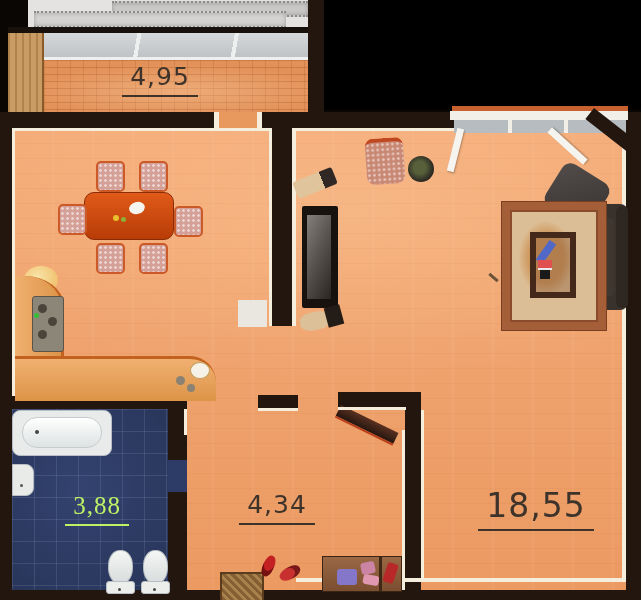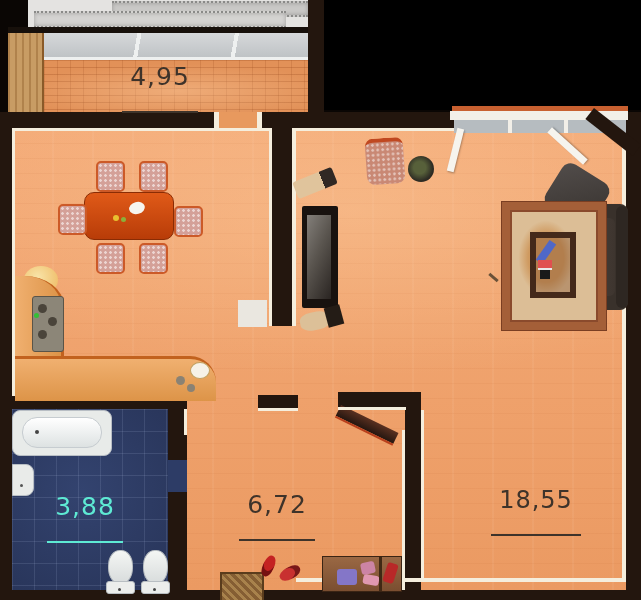--- a/index.html
+++ b/index.html
@@ -17,21 +17,21 @@
       repeating-linear-gradient(90deg, rgba(165,180,215,0.16) 0 1px, transparent 1px 22px),
       repeating-linear-gradient(180deg, rgba(165,180,215,0.16) 0 1px, transparent 1px 22px),
       radial-gradient(90% 80% at 45% 45%, #33436f 0%, #273357 100%);}
   .brick{background:
       radial-gradient(80% 70% at 50% 60%, rgba(255,205,160,0.45), transparent 75%),
       repeating-linear-gradient(180deg, rgba(150,70,25,0.28) 0 1px, transparent 1px 7px),
       repeating-linear-gradient(90deg, rgba(150,70,25,0.20) 0 1px, transparent 1px 13px),
       #e29158;}
   .area-label{position:absolute;color:#3e332a;font-size:25px;letter-spacing:1px;
       text-align:center;z-index:40;}
-  .area-label span{display:inline-block;border-bottom:2px solid currentColor;padding:0 8px 20px;}
+  .area-label span{display:inline-block;border-bottom:2px solid currentColor;padding:0 8px 4px;}
   .chair{position:absolute;width:25px;height:27px;border:2px solid #cc5a28;border-radius:5px;
       background:radial-gradient(rgba(255,255,255,0.55) 1px, transparent 1.6px) 0 0/5px 5px,#d4a098;}
   .rail{position:absolute;border-top:2px dotted #8a8a88;border-bottom:2px dotted #8a8a88;
       background:#c9c8c6;box-shadow:inset 0 0 4px rgba(0,0,0,0.25);}
   .toilet{position:absolute;width:28px;height:44px;}
   .toilet .bowl{position:absolute;left:2px;top:0;width:23px;height:32px;border-radius:46%;
       background:linear-gradient(180deg,#f4f6f4,#d8dcdc);border:1px solid #b8bec2;}
   .toilet .tank{position:absolute;left:0;bottom:0;width:27px;height:11px;border-radius:3px;
       background:#eceeec;border:1px solid #b8bec2;}
   .toilet .btn{position:absolute;left:12px;bottom:3px;width:3px;height:3px;background:#444;border-radius:50%;}
@@ -197,23 +197,23 @@
       <div class="abs" style="left:6px;top:2px;width:8px;height:24px;background:#5068c8;transform:rotate(35deg);"></div>
       <div class="abs" style="left:2px;top:22px;width:14px;height:8px;background:#e05050;box-shadow:0 2px 0 #e8e8e8;"></div>
       <div class="abs" style="left:4px;top:32px;width:10px;height:9px;background:#1a1a1a;"></div>
     </div>
   </div>
   <div class="abs" style="left:488px;top:276px;width:11px;height:3px;background:#6a5138;transform:rotate(40deg);"></div>
 
   <div class="area-label" style="left:105px;top:62px;width:110px;">
     <span>4,95</span>
   </div>
-  <div class="area-label" style="left:30px;top:492px;width:110px;color:#5eead4;">
+  <div class="area-label" style="left:42px;top:492px;width:110px;color:#bef264;font-family:Liberation Serif, serif;">
     <span>3,88</span>
   </div>
   <div class="area-label" style="left:222px;top:490px;width:110px;">
-    <span>6,72</span>
-  </div>
-  <div class="area-label" style="left:476px;top:486px;width:120px;font-size:24px;">
+    <span>4,34</span>
+  </div>
+  <div class="area-label" style="left:476px;top:486px;width:120px;font-size:33px;">
     <span>18,55</span>
   </div>
 
 </div>
 
 </body></html>

